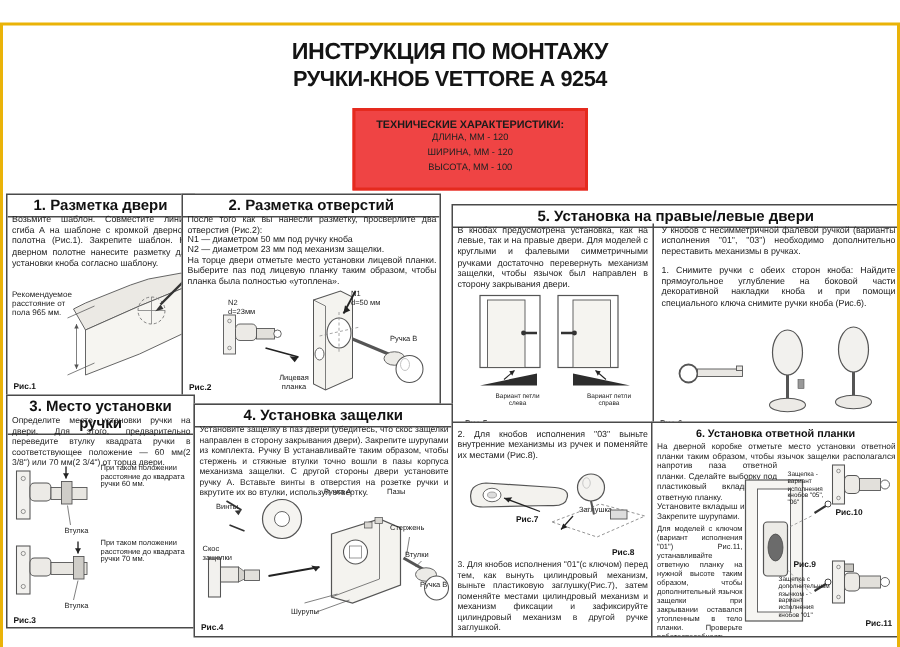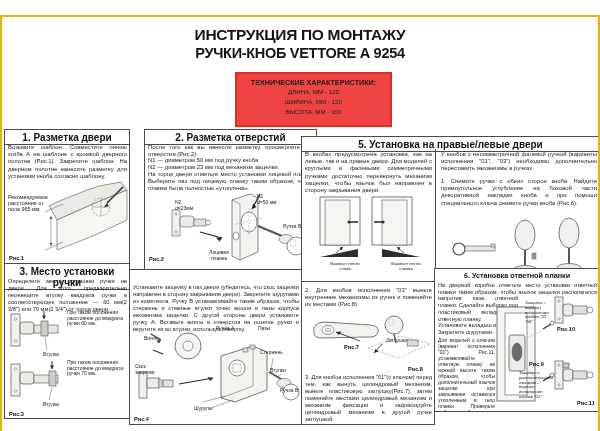--- a/index.html
+++ b/index.html
@@ -57,21 +57,21 @@
       <path d="M64,23 l-3.5,4.5 l5.5,-1.5 z" fill="#333"></path>
       <line x1="8" y1="36" x2="8" y2="66" stroke="#555" stroke-width="0.5"></line>
       <path d="M8,36 l-1.5,3 h3 z" fill="#555"></path>
       <path d="M8,66 l-1.5,-3 h3 z" fill="#555"></path>
       <line x1="2" y1="32" x2="20" y2="24" stroke="#555" stroke-width="0.5"></line>
       <line x1="2" y1="70" x2="20" y2="62" stroke="#555" stroke-width="0.5"></line>
     </svg>
     <div class="figl" style="left:4px;top:125px;">Рис.1</div>
   </div>
 
-  <div class="sec" style="left:142px;top:112px;width:173px;height:141px;">
+  <div class="sec" style="left:119px;top:112px;width:173px;height:141px;">
     <div class="sec-h">2. Разметка отверстий</div>
     <div class="bt" style="left:3px;top:14px;width:166px;">После того как вы нанесли разметку, просверлите два отверстия (Рис.2):</div>
     <div class="ln" style="position:absolute;left:3px;top:27px;width:166px;">N1 — диаметром 50 мм под ручку кноба</div>
     <div class="ln" style="position:absolute;left:3px;top:34px;width:166px;">N2 — диаметром 23 мм под механизм защелки.</div>
     <div class="bt" style="left:3px;top:41px;width:166px;">На торце двери отметьте место установки лицевой планки. Выберите паз под лицевую планку таким образом, чтобы планка была полностью «утоплена».</div>
     <svg class="fig" style="left:3px;top:62px;" width="167" height="76" viewBox="0 0 167 76">
       <rect x="24" y="18" width="8" height="26" fill="#f2f1ee" stroke="#555" stroke-width="0.6"></rect>
       <circle cx="28" cy="22" r="1.2" fill="none" stroke="#555" stroke-width="0.4"></circle>
       <circle cx="28" cy="40" r="1.2" fill="none" stroke="#555" stroke-width="0.4"></circle>
       <rect x="32" y="24" width="14" height="11" rx="3" fill="#eceae6" stroke="#555" stroke-width="0.6"></rect>
@@ -162,21 +162,21 @@
       <ellipse cx="27" cy="10" rx="2.5" ry="3.5" fill="none" stroke="#bbb" stroke-width="0.5"></ellipse>
       <line x1="30" y1="22" x2="32" y2="31" stroke="#555" stroke-width="1.4"></line>
       <rect x="43" y="28" width="11" height="6" fill="#ddd" stroke="#555" stroke-width="0.6"></rect>
       <line x1="18" y1="32" x2="10" y2="41" stroke="#222" stroke-width="0.8"></line>
       <path d="M10,41 l1.5,-4 l2.8,2.5 z" fill="#222"></path>
     </svg>
     <div class="figl" style="left:106px;top:84px;">Рис.8</div>
     <div class="bt" style="left:3px;top:92px;width:127px;font-size:5.7px;">3. Для кнобов исполнения "01"(с ключом) перед тем, как вынуть цилиндровый механизм, выньте пластиковую заглушку(Рис.7), затем поменяйте местами цилиндровый механизм и механизм фиксации и зафиксируйте цилиндровый механизм в другой ручке заглушкой.</div>
   </div>
 
-  <div class="sec" style="left:432px;top:251px;width:166px;height:144px;">
+  <div class="sec" style="left:432px;top:264px;width:166px;height:144px;">
     <div class="sec-h nole" style="font-size:7.2px;">6. Установка ответной планки</div>
     <div class="bt" style="left:3px;top:13px;width:160px;font-size:5.5px;">
       <span class="spc" style="width:1px;height:20px;"></span>
       <span class="spc" style="clear:right;width:80px;height:34px;"></span>
       <span>На дверной коробке отметьте место установки ответной планки таким образом, чтобы язычок защелки располагался напротив паза ответной планки. Сделайте выборку под пластиковый вкладыш и ответную планку.</span>
     </div>
     <div class="ln" style="position:absolute;left:3px;top:53px;font-size:5.5px;">Установите вкладыш и планку.</div>
     <div class="ln" style="position:absolute;left:3px;top:60px;font-size:5.5px;">Закрепите шурупами.</div>
     <div class="bt" style="left:3px;top:68px;width:57px;font-size:5px;line-height:1.2;">Для моделей с ключом (вариант исполнения "01") Рис.11, устанавливайте ответную планку на нужной высоте таким образом, чтобы дополнительный язычок защелки при закрывании оставался утопленным в тело планки. Проверьте работоспособность защелки с двух сторон дверного полотна.</div>
     <svg class="fig" style="left:60px;top:36px;" width="64" height="100" viewBox="0 0 64 100">
@@ -241,20 +241,21 @@
       <line x1="43" y1="1" x2="43" y2="9" stroke="#222" stroke-width="0.9"></line>
       <path d="M43,9 l-2,-3.5 h4 z" fill="#222"></path>
       <line x1="40" y1="40" x2="43" y2="27" stroke="#555" stroke-width="0.5"></line>
     </svg>
     <div class="lbl" style="left:62px;top:96px;width:60px;">При таком положении расстояние до квадрата ручки 70 мм.</div>
     <div class="lbl" style="left:38px;top:138px;">Втулка</div>
     <div class="figl" style="left:4px;top:147px;">Рис.3</div>
   </div>
 
   <div class="sec" style="left:127px;top:252px;width:173px;height:156px;">
+    <div class="sec-h">4. Установка защелки</div>
     <div class="bt" style="left:3px;top:14px;width:166px;font-size:5.7px;">Установите защелку в паз двери (убедитесь, что скос защелки направлен в сторону закрывания двери). Закрепите шурупами из комплекта. Ручку В устанавливайте таким образом, чтобы стержень и стяжные втулки точно вошли в пазы корпуса механизма защелки. С другой стороны двери установите ручку А. Вставьте винты в отверстия на розетке ручки и вкрутите их во втулки, используя отвертку.</div>
     <svg class="fig" style="left:3px;top:58px;" width="167" height="88" viewBox="0 0 167 88">
       <line x1="18" y1="6" x2="28" y2="12" stroke="#333" stroke-width="1.2"></line>
       <path d="M28,12 l-4.5,0.5 l2.5,3 z" fill="#333"></path>
       <line x1="20" y1="22" x2="30" y2="26" stroke="#333" stroke-width="1.2"></line>
       <circle cx="55" cy="18" r="13" fill="#f5f4f1" stroke="#555" stroke-width="0.8"></circle>
       <circle cx="55" cy="18" r="5" fill="#fff" stroke="#555" stroke-width="0.6"></circle>
       <path d="M88,28 L120,18 L134,24 L134,62 L102,74 L88,70 Z" fill="#f4f3ef" stroke="#555" stroke-width="0.8"></path>
       <line x1="120" y1="18" x2="120" y2="58" stroke="#555" stroke-width="0.5"></line>
       <line x1="120" y1="58" x2="88" y2="70" stroke="#555" stroke-width="0.5"></line>

